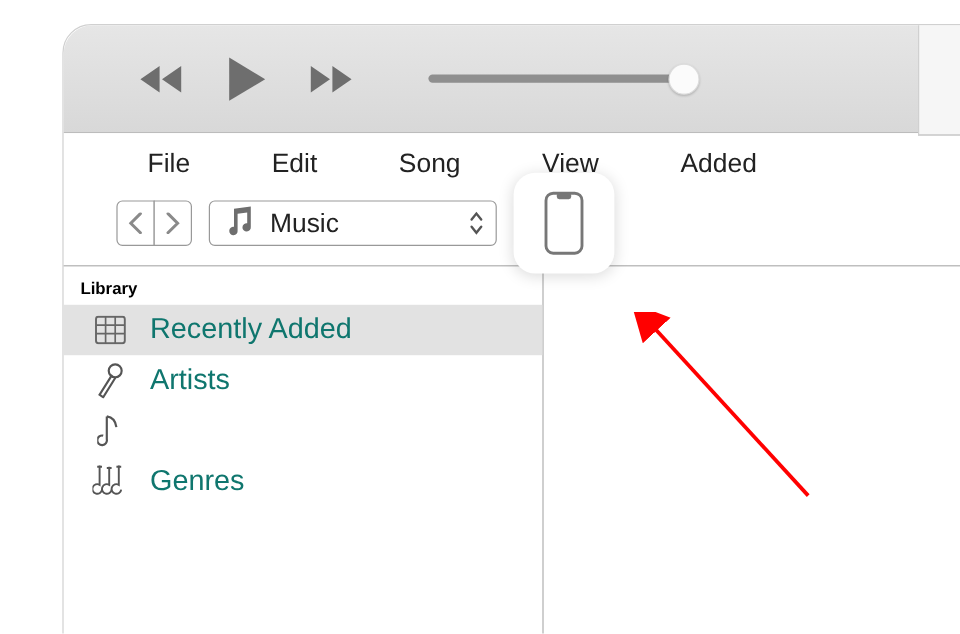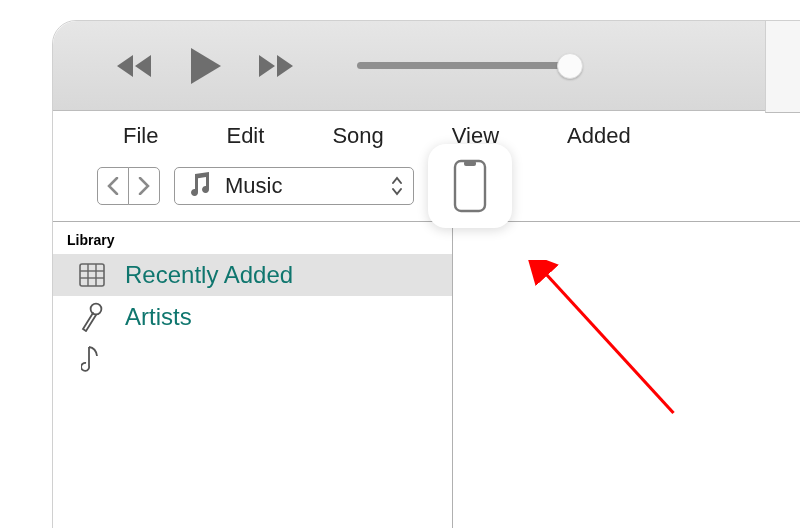--- a/index.html
+++ b/index.html
@@ -145,20 +145,29 @@
 
       <div class="lib-item">
         <span class="icon-slot">
           <svg width="22" height="30" viewBox="0 0 22 30">
               <path d="M8 3 L8 22 A4 4 0 1 1 5 19 L5 19" fill="none" stroke="#555" stroke-width="1.8"></path>
               <path d="M8 3 Q15 4 16 12" fill="none" stroke="#555" stroke-width="1.8"></path>
             </svg>
         </span>
       </div>
 
+      <div class="lib-item">
+        <span class="icon-slot">
+          <svg width="30" height="30" viewBox="0 0 30 30">
+              <path d="M6 2 L6 18 A4 4 0 1 0 8 22 M14 3 L14 18 A4 4 0 1 0 16 22 M22 2 L22 18 A4 4 0 1 0 24 22" fill="none" stroke="#555" stroke-width="1.6"></path>
+              <path d="M4 3 L8 3 M12 4 L16 4 M20 3 L24 3" stroke="#555" stroke-width="1.6"></path>
+            </svg>
+        </span>
+        <span>Genres</span>
+      </div>
     </div>
 
     <div class="main-pane">
       
     </div>
   </div>
 </div>
 
 <div class="device-bubble">
   <svg width="34" height="54" viewBox="0 0 34 54">

